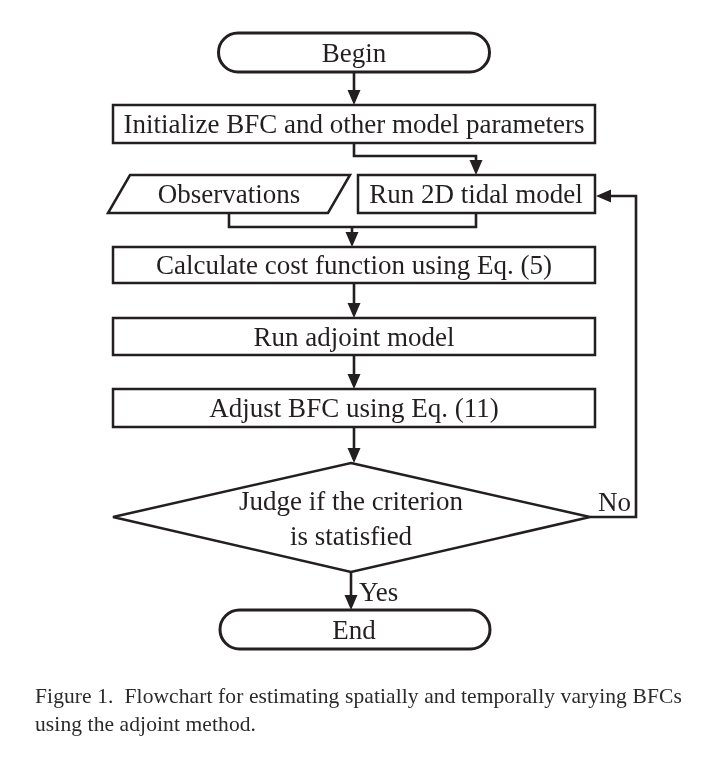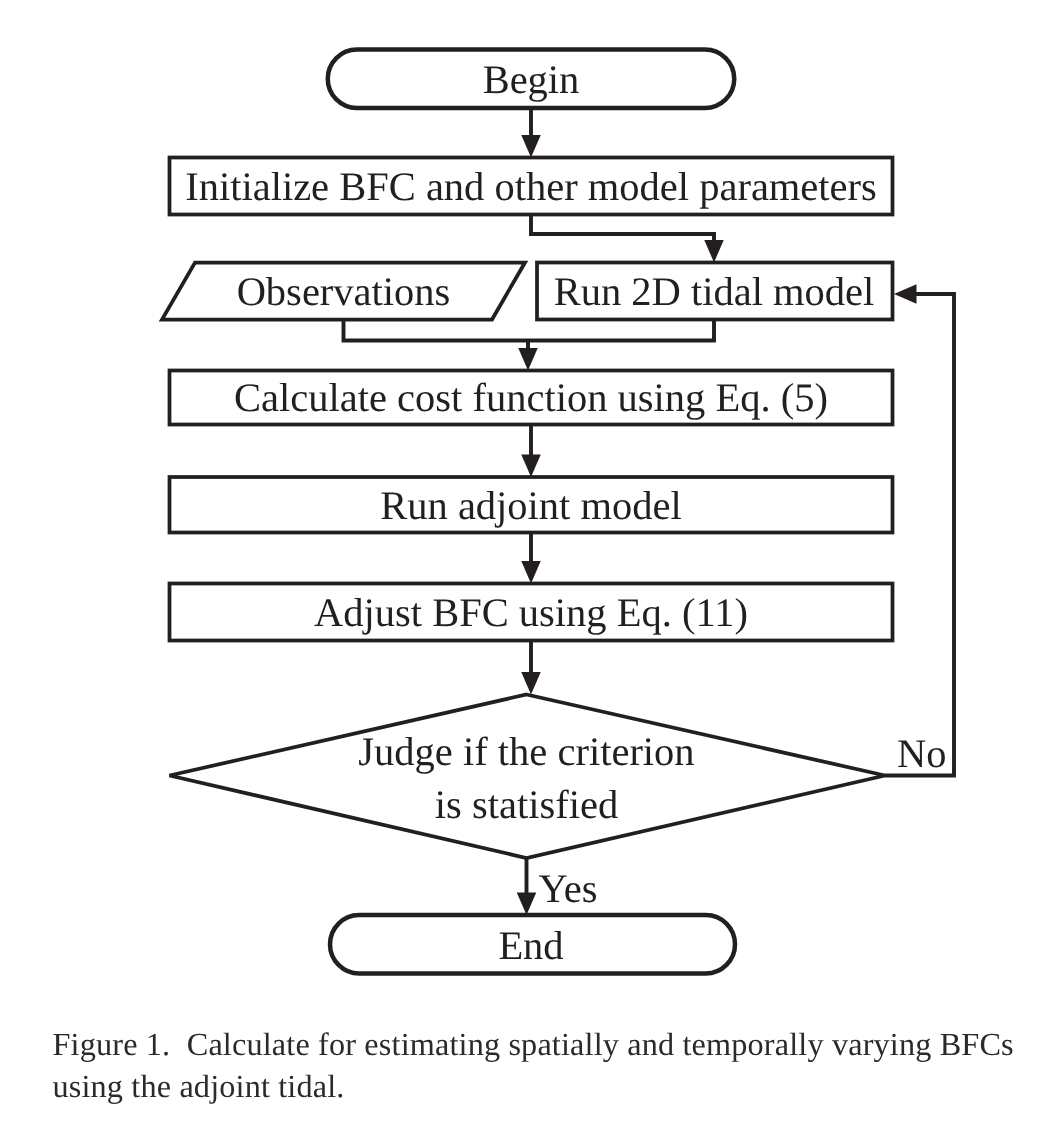--- a/index.html
+++ b/index.html
@@ -144,17 +144,17 @@
     </g>
 
     <g>
       <rect class="shape terminator" x="220" y="610" width="270" height="39" rx="19.5" ry="19.5"></rect>
       <text x="354" y="639">End</text>
     </g>
   </svg>
 
   <div class="caption">
     <span class="caption-label">Figure 1.</span>&nbsp;
-    <span>Calculate for estimating spatially and temporally varying BFCs</span><br>
-    <span>using the adjoint tidal.</span>
+    <span>Flowchart for estimating spatially and temporally varying BFCs</span><br>
+    <span>using the adjoint method.</span>
   </div>
 
 </div>
 
 </body></html>

